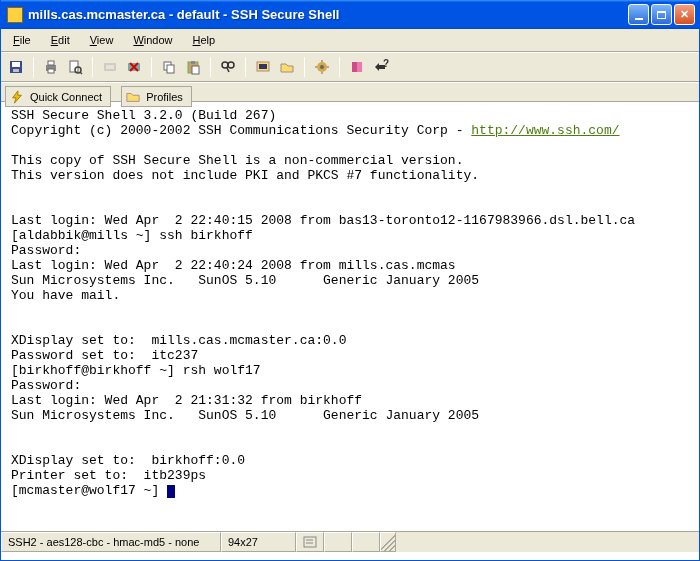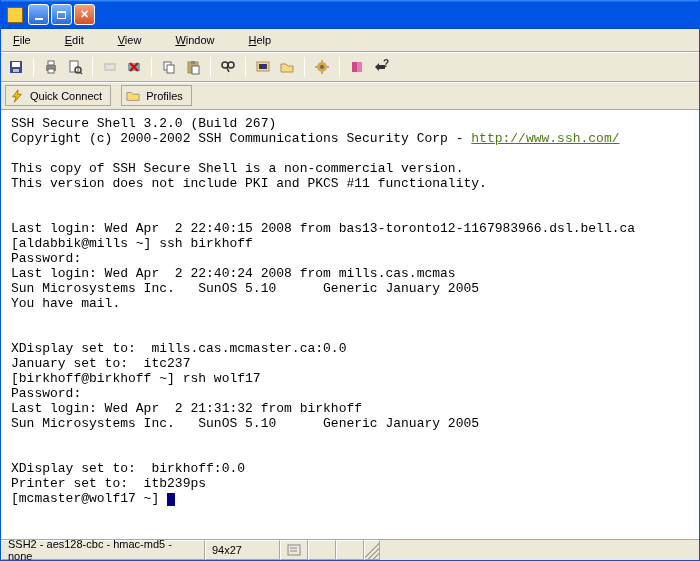--- a/index.html
+++ b/index.html
@@ -50,21 +50,21 @@
   .winbtn.close { background: linear-gradient(to bottom, #f4a080, #d64f22); }
   .winbtn .minline { width: 8px; height: 2px; background: #fff; margin-top: 8px; }
   .winbtn .maxbox { width: 9px; height: 8px; border: 1px solid #fff; border-top: 2px solid #fff; }
 
   
   .menubar {
     background: #ece9d8;
     border-bottom: 1px solid #aca899;
     padding: 2px 4px;
     display: flex;
-    gap: 18px;
+    gap: 4px;
   }
   .menubar .menuitem {
     padding: 3px 8px;
     cursor: pointer;
   }
   .menubar .menuitem .ul { text-decoration: underline; }
 
   
   .toolbar {
     background: #ece9d8;
@@ -93,22 +93,22 @@
   .tb-btn svg, .tb-btn .glyph { width: 16px; height: 16px; }
 
   
   .connbar {
     background: #ece9d8;
     border-top: 1px solid #fff;
     border-bottom: 1px solid #aca899;
     padding: 3px 4px;
     display: flex;
     gap: 10px;
-    height: 28px;
-    align-items: flex-end;
+    height: 20px;
+    align-items: flex-start;
   }
   .connbtn {
     border: 1px solid #aca899;
     background: #ece9d8;
     padding: 2px 8px 2px 4px;
     display: flex;
     align-items: center;
     gap: 6px;
     cursor: pointer;
     height: 21px;
@@ -163,20 +163,21 @@
     border: 1px solid #aca899;
     border-top: 1px solid #fff;
     border-left: 1px solid #fff;
   }
 </style>
 </head>
 <body>
 
 <div class="titlebar">
   <div class="app-icon"></div>
+  <div class="title">mills.cas.mcmaster.ca - default - SSH Secure Shell</div>
   <div class="winbtns">
     <div class="winbtn min">
         <div class="minline"></div>
       </div>
     <div class="winbtn max">
         <div class="maxbox"></div>
       </div>
     <div class="winbtn close">✕</div>
   </div>
 </div>
@@ -299,45 +300,45 @@
         <path d="M1 4 L6 4 L8 6 L15 6 L15 13 L1 13 Z" fill="#fadc6a" stroke="#a88"></path>
       </svg>
     <span>Profiles</span>
   </div>
 </div>
 
 <div class="terminal"><span>SSH Secure Shell 3.2.0 (Build 267)</span>
 <span>Copyright (c) 2000-2002 SSH Communications Security Corp - </span><a>http://www.ssh.com/</a>
 <span></span>
 <span>This copy of SSH Secure Shell is a non-commercial version.</span>
-<span>This version does not include PKI and PKCS #11 functionality.</span>
+<span>This version does not include PKI and PKCS #7 functionality.</span>
 <span></span>
 <span></span>
 <span>Last login: Wed Apr  2 22:40:15 2008 from bas13-toronto12-1167983966.dsl.bell.ca</span>
 <span>[aldabbik@mills ~] ssh birkhoff</span>
 <span>Password:</span>
 <span>Last login: Wed Apr  2 22:40:24 2008 from mills.cas.mcmas</span>
 <span>Sun Microsystems Inc.   SunOS 5.10      Generic January 2005</span>
 <span>You have mail.</span>
 <span></span>
 <span></span>
 <span>XDisplay set to:  mills.cas.mcmaster.ca:0.0</span>
-<span>January set to:  itc237</span>
+<span>Password set to:  itc237</span>
 <span>[birkhoff@birkhoff ~] rsh wolf17</span>
 <span>Password:</span>
 <span>Last login: Wed Apr  2 21:31:32 from birkhoff</span>
 <span>Sun Microsystems Inc.   SunOS 5.10      Generic January 2005</span>
 <span></span>
 <span></span>
 <span>XDisplay set to:  birkhoff:0.0</span>
 <span>Printer set to:  itb239ps</span>
 <span>[mcmaster@wolf17 ~] </span><span class="cursor"></span></div>
 
 <div class="statusbar">
-  <div class="pane" style="width:204px">SSH2 - aes128-cbc - hmac-md5 - none</div>
+  <div class="pane" style="width:220px">SSH2 - aes128-cbc - hmac-md5 - none</div>
   <div class="pane" style="width:75px">94x27</div>
   <div class="pane small">
     <svg width="14" height="12">
         <rect x="1" y="1" width="12" height="10" fill="none" stroke="#888"></rect>
         <line x1="3" y1="4" x2="10" y2="4" stroke="#888"></line>
         <line x1="3" y1="7" x2="10" y2="7" stroke="#888"></line>
       </svg>
   </div>
   <div class="pane small"></div>
   <div class="pane small"></div>

